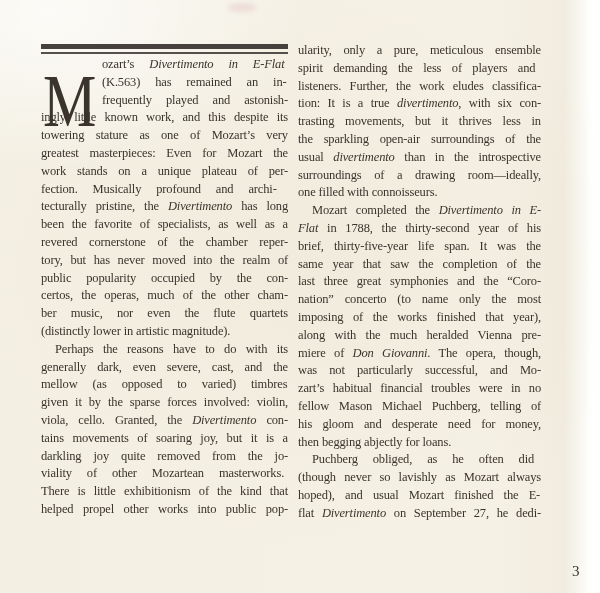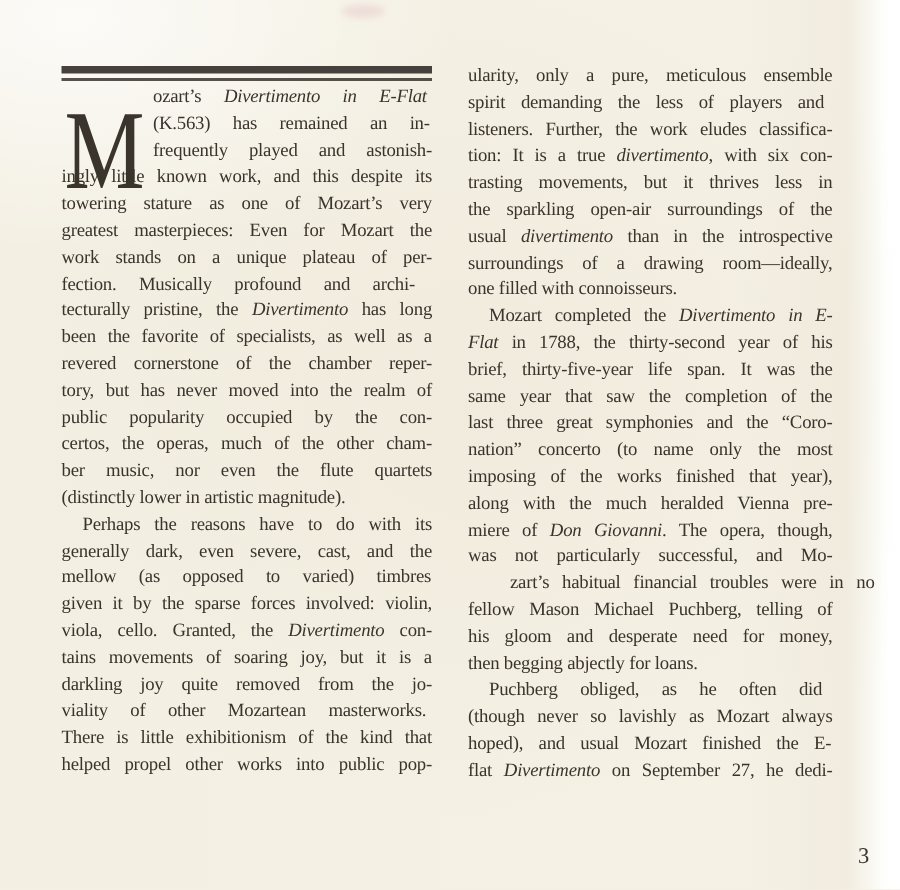--- a/index.html
+++ b/index.html
@@ -20,21 +20,21 @@
   .rule-thick{height:5px;background:var(--rule,#46413c);}
   .rule-thin{height:2px;margin-top:3px;background:var(--rule,#46413c);opacity:.92;}
   .dropcap{
     position:absolute;left:43px;top:58px;
     font-size:75px;line-height:normal;
     transform:scaleX(0.8);transform-origin:0 0;
     color:var(--ink,#3a342d);
   }
   .col{position:absolute;font-size:12.5px;letter-spacing:-0.15px;}
   .col-left{left:41px;top:56px;width:247px;}
-  .col-right{left:312px;top:42px;width:243px;}
+  .col-right{left:298px;top:42px;width:243px;}
   .line{
     height:17.8px;line-height:17.8px;white-space:nowrap;overflow:visible;
   }
   .line.drop{margin-left:61px;}
   .line.pstart{text-indent:14px;}
   .pagenum{position:absolute;left:572px;top:563px;font-size:15px;color:var(--ink,#3a342d);}
   .artifact{
     position:absolute;left:228px;top:3px;width:28px;height:9px;border-radius:50%;
     background:rgba(205,128,148,0.18);filter:blur(2px);
   }
@@ -96,21 +96,21 @@
       <div class="line pstart" style="word-spacing: 5.66px;"><span class="lc"><span>Mozart completed the </span><i>Divertimento in E-</i></span></div>
       <div class="line" style="word-spacing: 5.88px;"><span class="lc"><i>Flat</i><span> in 1788, the thirty-second year of his</span></span></div>
       <div class="line" style="word-spacing: 7.15px;"><span class="lc"><span>brief, thirty-five-year life span. It was the</span></span></div>
       <div class="line" style="word-spacing: 6.36px;"><span class="lc"><span>same year that saw the completion of the</span></span></div>
       <div class="line" style="word-spacing: 5.91px;"><span class="lc"><span>last three great symphonies and the “Coro-</span></span></div>
       <div class="line" style="word-spacing: 7.92px;"><span class="lc"><span>nation” concerto (to name only the most</span></span></div>
       <div class="line" style="word-spacing: 6.66px;"><span class="lc"><span>imposing of the works finished that year),</span></span></div>
       <div class="line" style="word-spacing: 6.49px;"><span class="lc"><span>along with the much heralded Vienna pre-</span></span></div>
       <div class="line" style="word-spacing: 5.4px;"><span class="lc"><span>miere of </span><i>Don Giovanni</i><span>. The opera, though,</span></span></div>
       <div class="line" style="word-spacing: 9.25px;"><span class="lc"><span>was not particularly successful, and Mo-</span></span></div>
-      <div class="line" style="word-spacing: 5.53px; margin-left: 28px;"><span class="lc"><span>zart’s habitual financial troubles were in no</span></span></div>
+      <div class="line" style="word-spacing: 5.53px;"><span class="lc"><span>zart’s habitual financial troubles were in no</span></span></div>
       <div class="line" style="word-spacing: 6.83px;"><span class="lc"><span>fellow Mason Michael Puchberg, telling of</span></span></div>
       <div class="line" style="word-spacing: 7.3px;"><span class="lc"><span>his gloom and desperate need for money,</span></span></div>
       <div class="line pend"><span class="lc"><span>then begging abjectly for loans.</span></span></div>
       <div class="line pstart" style="word-spacing: 12px;"><span class="lc"><span>Puchberg obliged, as he often did</span></span></div>
       <div class="line" style="word-spacing: 5.33px;"><span class="lc"><span>(though never so lavishly as Mozart always</span></span></div>
       <div class="line" style="word-spacing: 7.28px;"><span class="lc"><span>hoped), and usual Mozart finished the E-</span></span></div>
       <div class="line" style="word-spacing: 4.83px;"><span class="lc"><span>flat </span><i>Divertimento</i><span> on September 27, he dedi-</span></span></div>
     </div>
   <div class="pagenum">3</div>
   <div class="edge"></div>

